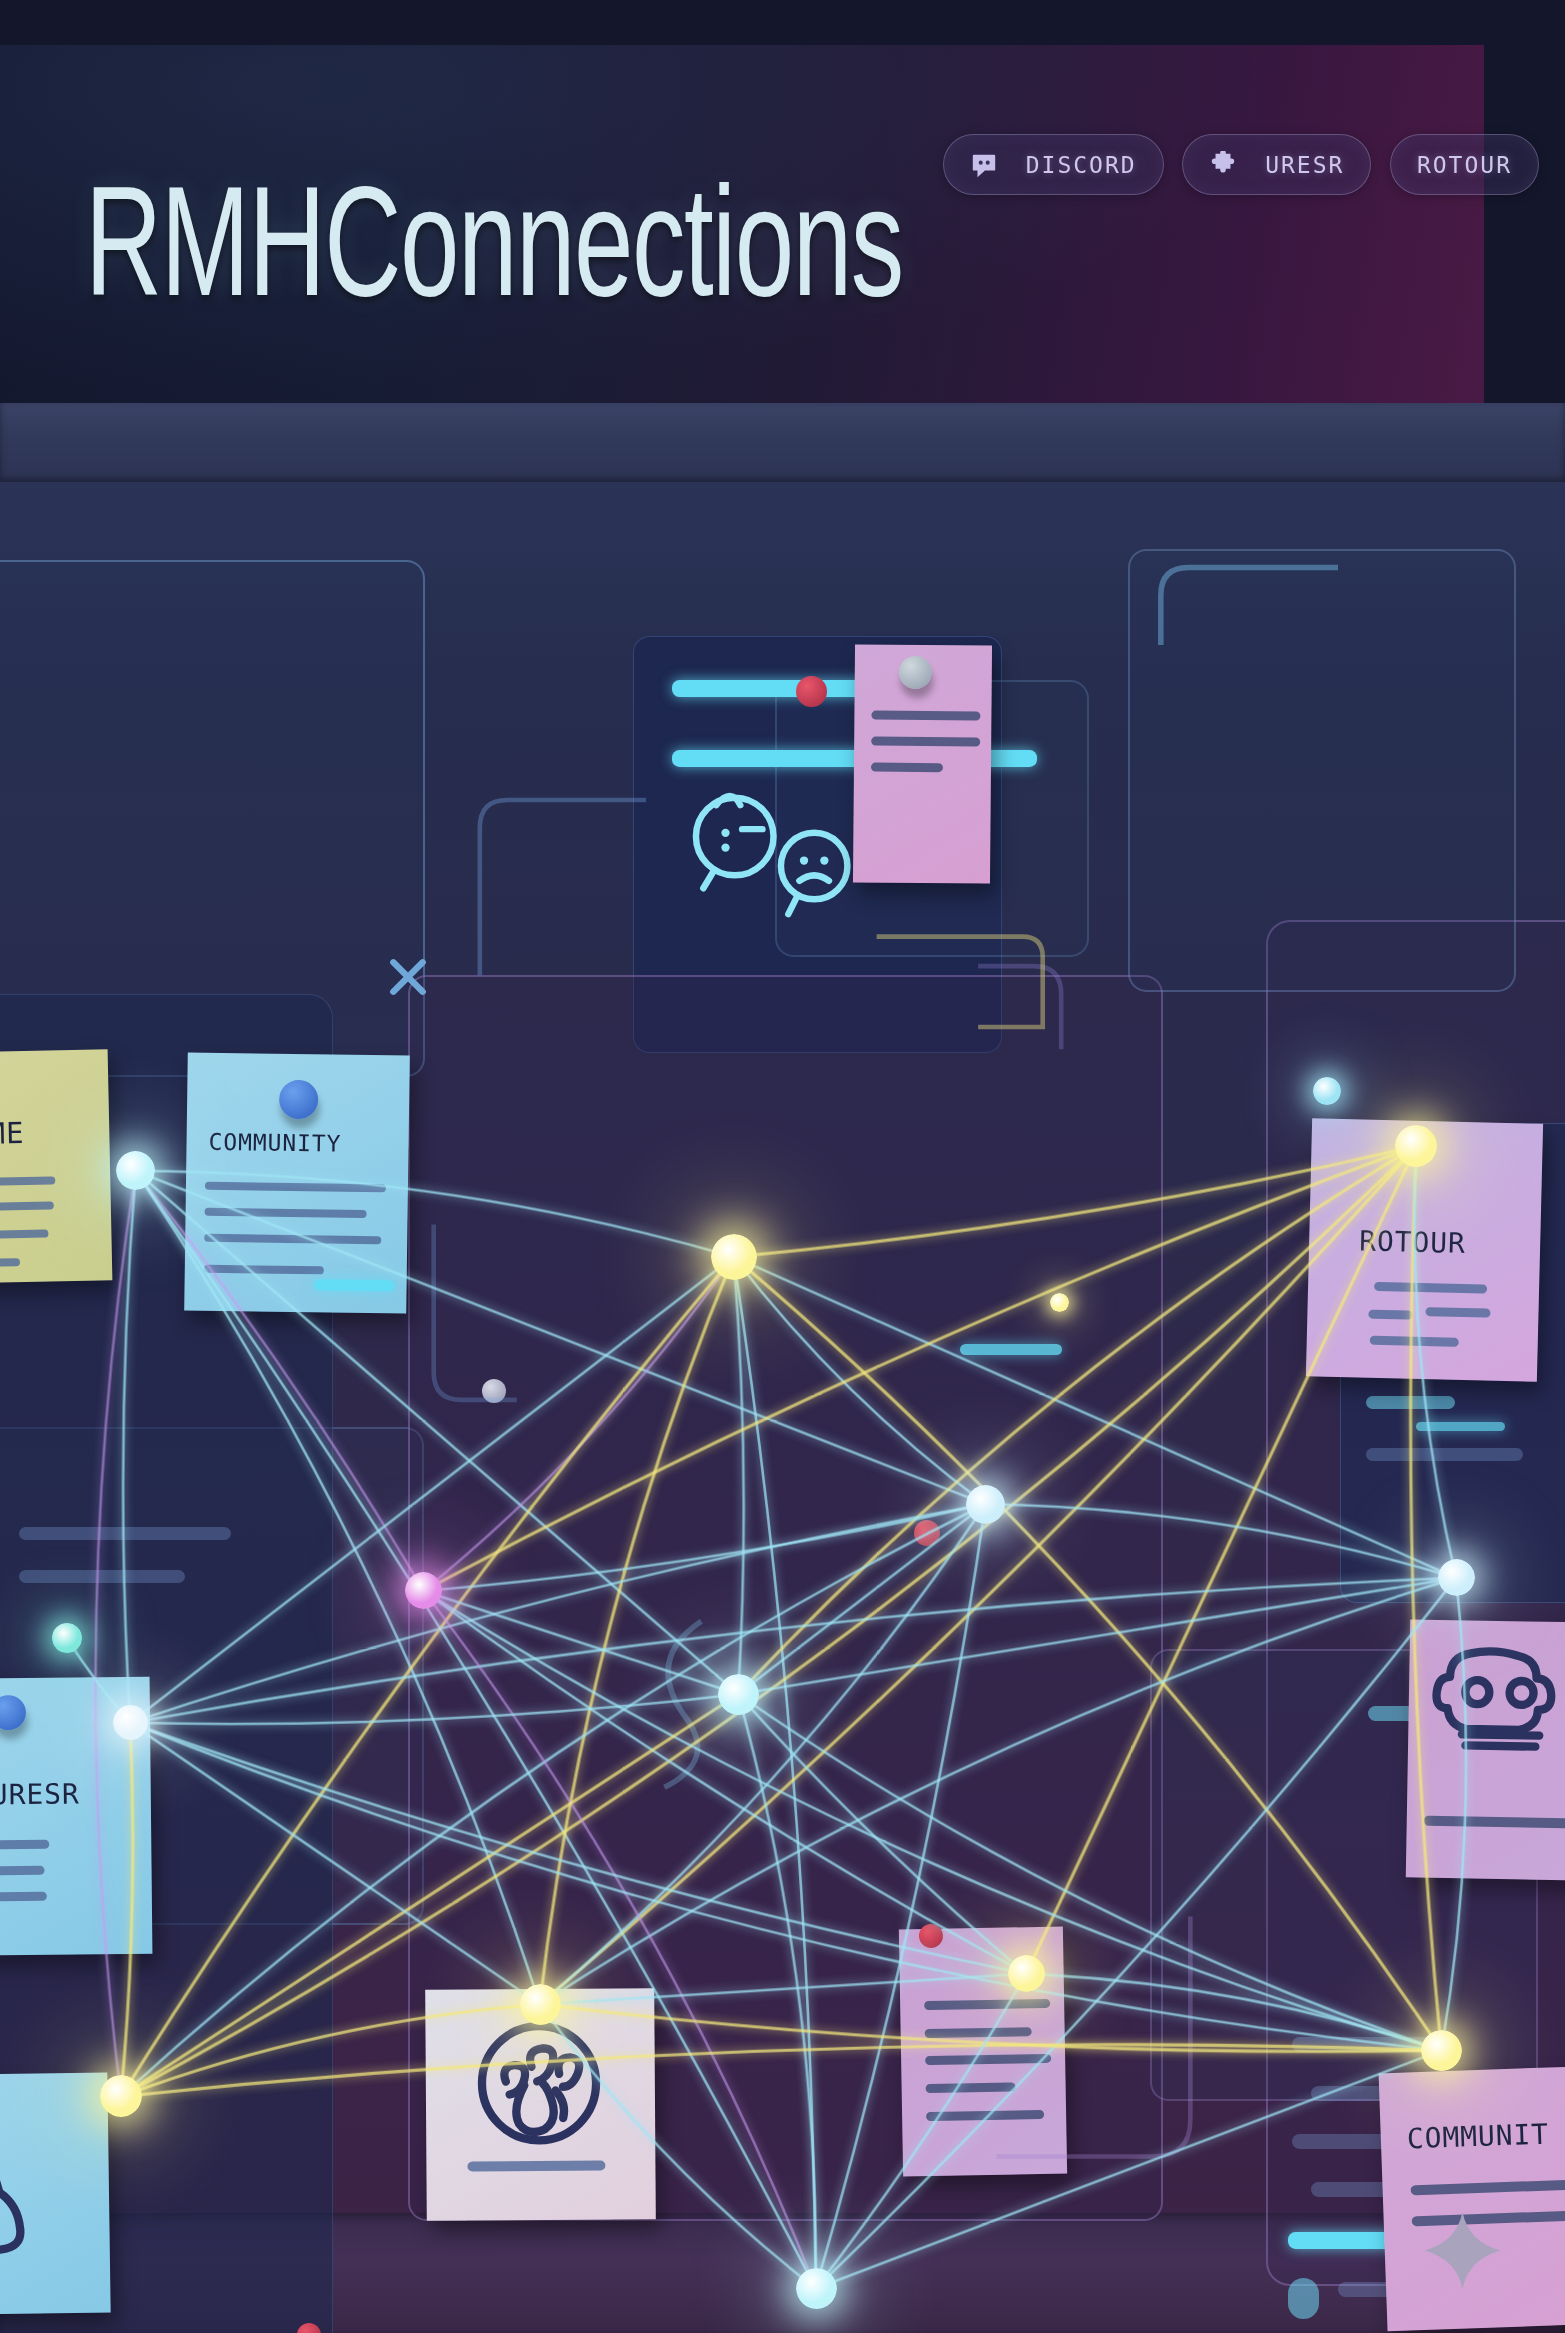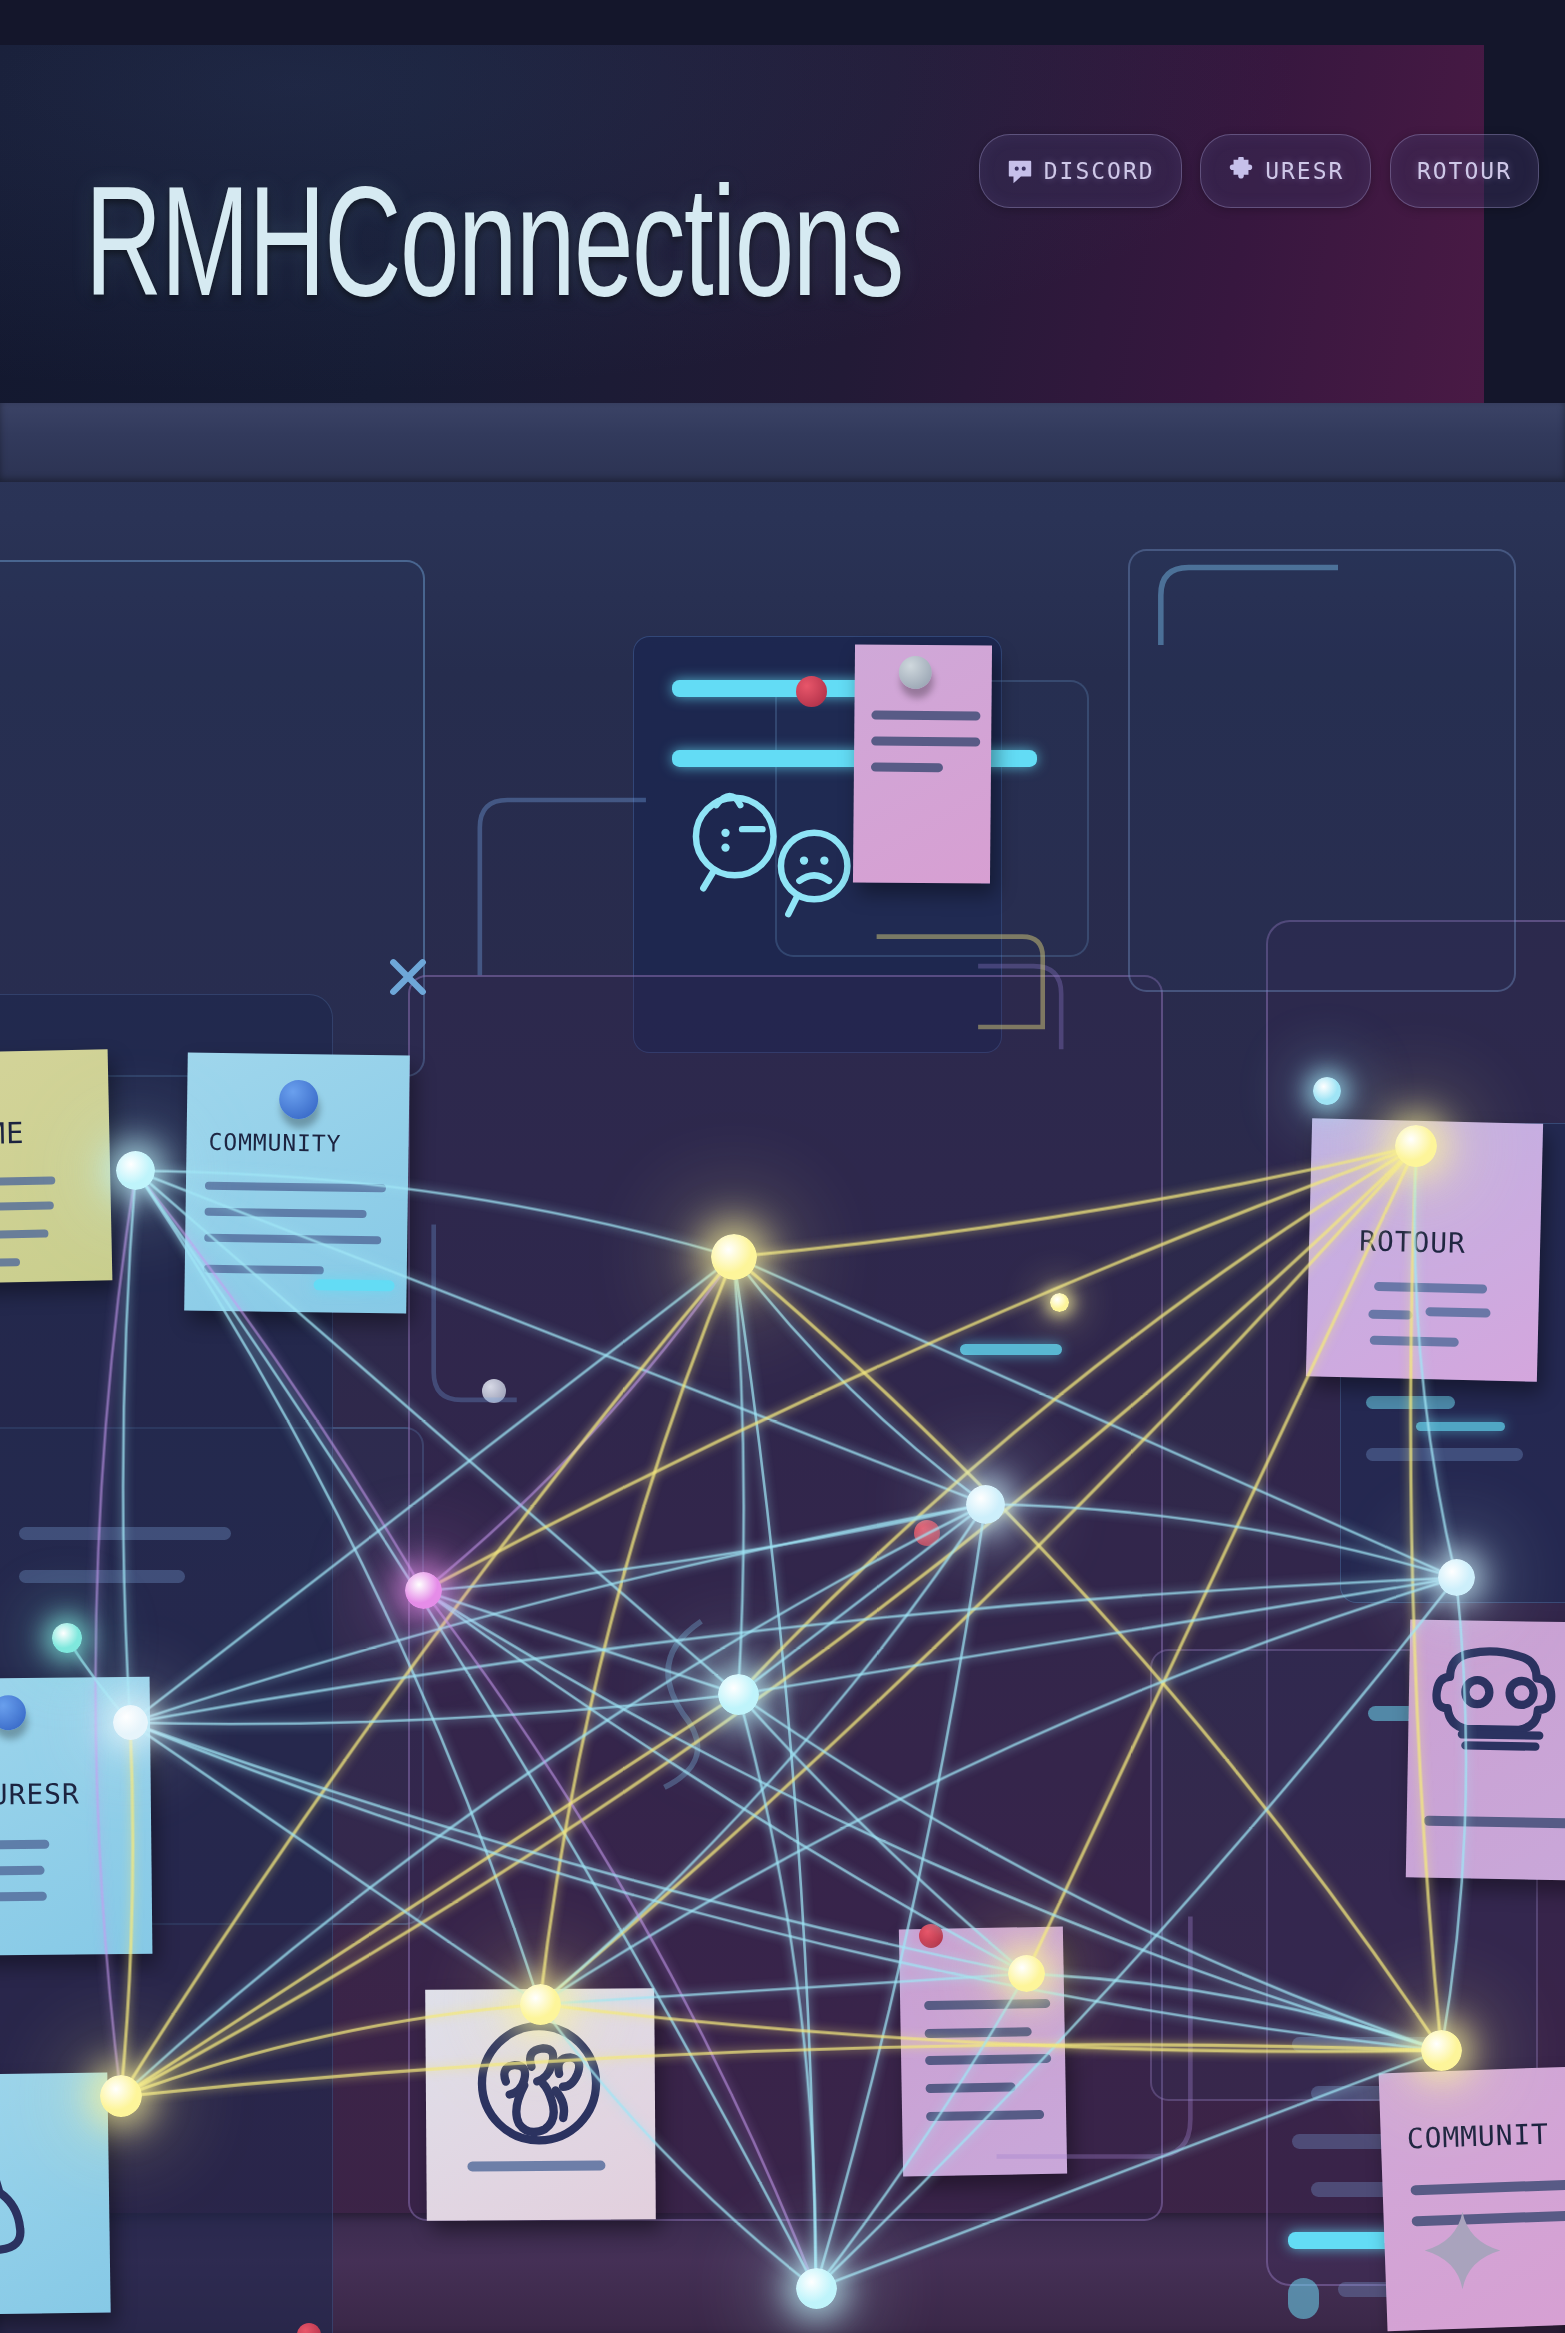--- a/index.html
+++ b/index.html
@@ -50,22 +50,22 @@
   #wood-top{ top:0; height:79px;
     background:linear-gradient(180deg,#3b4366 0%,#323a5c 40%,#2c3353 100%);
     box-shadow:inset 0 -2.8px 7.4px rgba(0,0,0,.35);}
   #wood-bottom{ bottom:0; height:120px;
     background:linear-gradient(180deg,#3a2b4e 0%,#453056 40%,#3a2747 100%);
     box-shadow:inset 0 3.7px 9.2px rgba(0,0,0,.35);}
 
   
   #nav { position:absolute; right:26px; top:134px; display:flex; gap:18.5px; z-index:25; }
   .pill {
-    display:flex; align-items:center; gap:10px;
-    height:74px; padding:0 26px;
+    display:flex; align-items:center; gap:28px;
+    height:61px; padding:0 26px;
     border-radius:31px;
     border:1.4px solid rgba(190,185,235,.32);
     background:rgba(58,48,90,.42);
     color:#cfc8e8; font-size:23px; letter-spacing:2px;
     text-shadow:0 0 7.4px rgba(200,190,255,.35);
     box-shadow:0 1.8px 9.2px rgba(0,0,0,.25), inset 0 0 16.6px rgba(150,140,220,.08);
     white-space:nowrap;
   }
   .pill svg{ display:block; }
 

